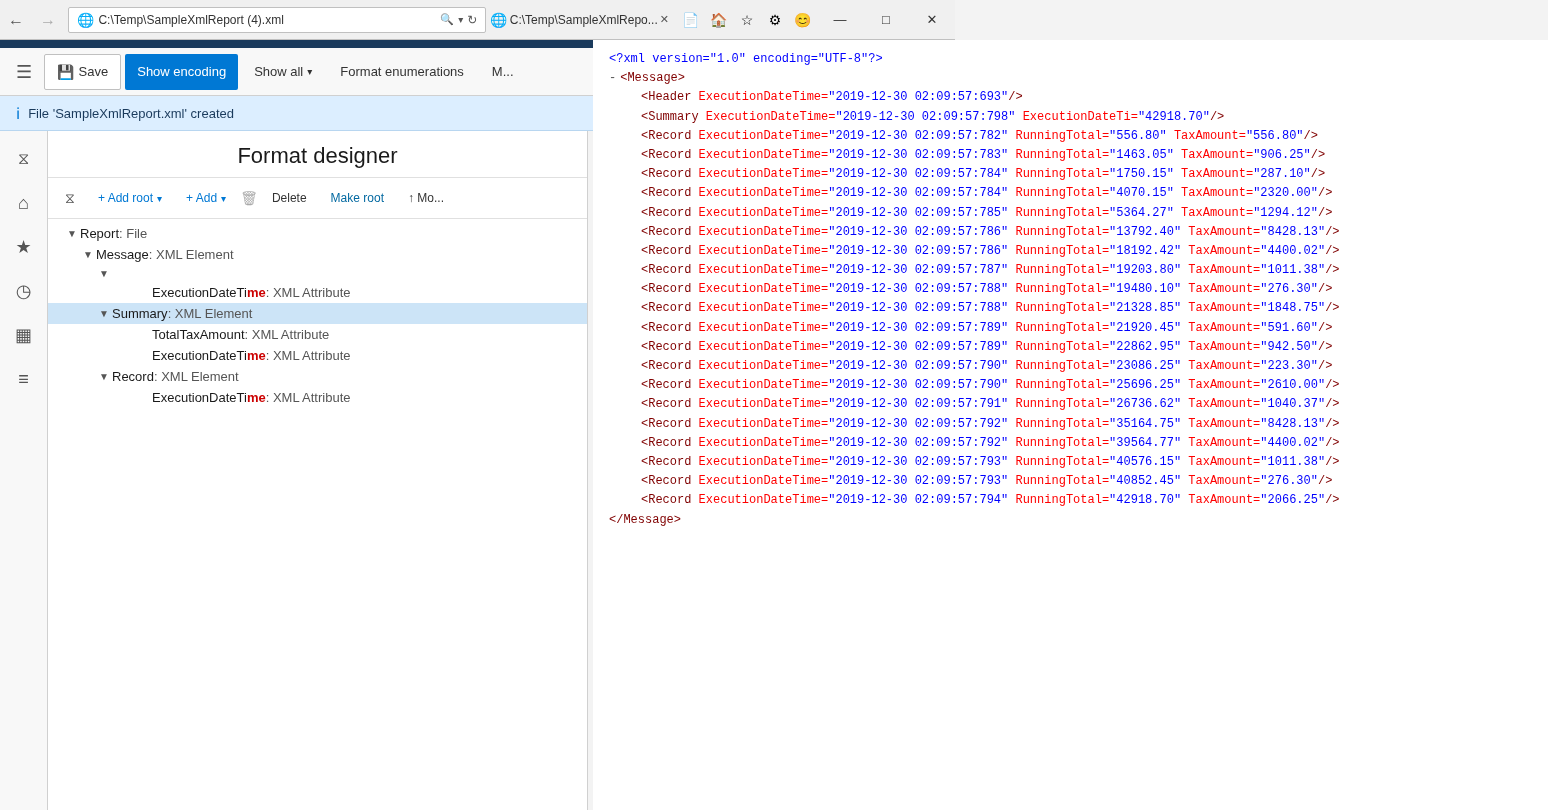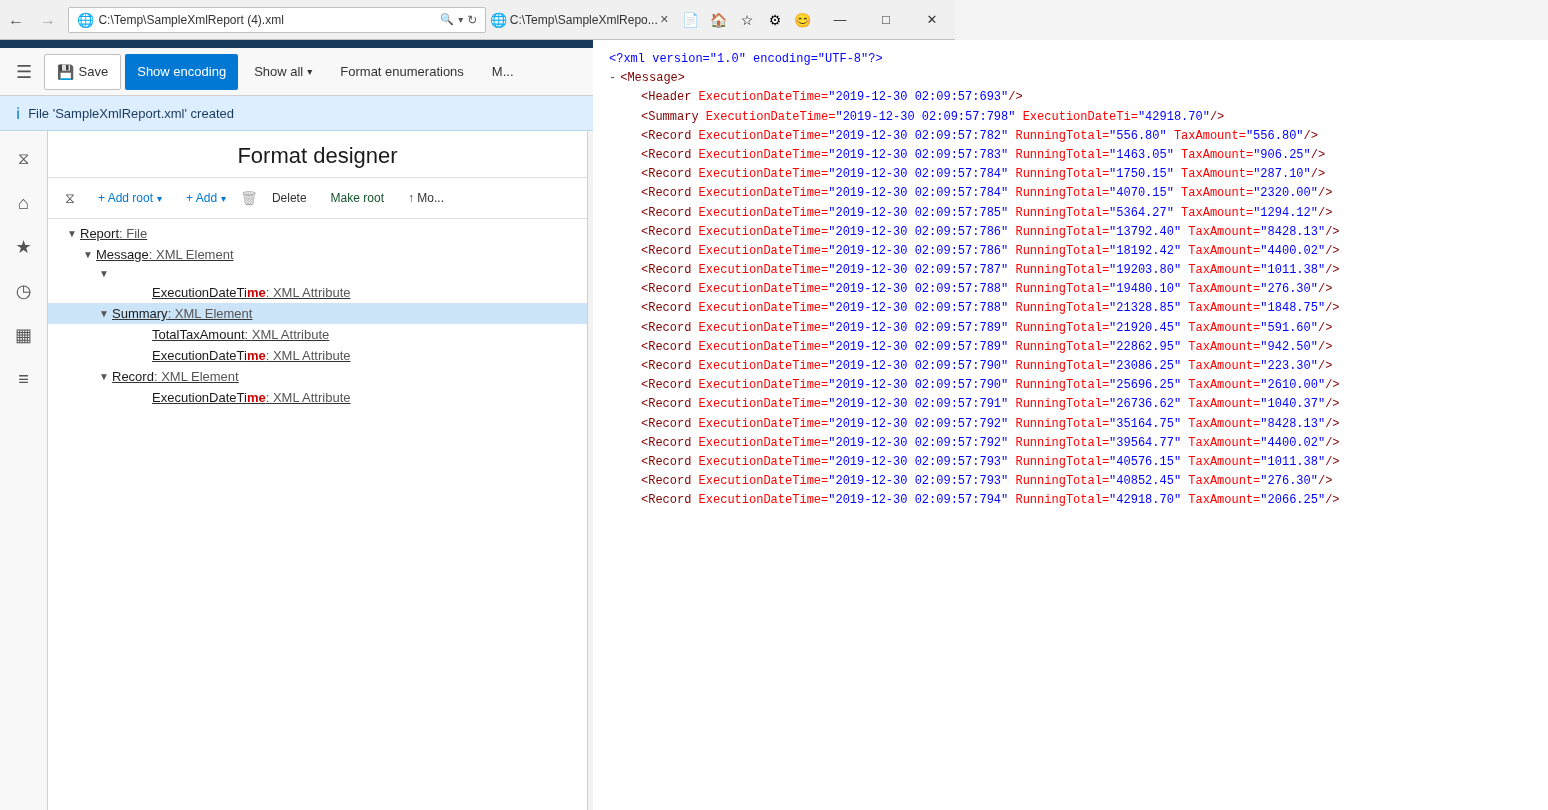--- a/index.html
+++ b/index.html
@@ -141,21 +141,21 @@
       align-items: center;
       padding: 3px 8px;
       cursor: pointer;
       font-size: 13px;
       color: #333;
       white-space: nowrap;
     }
     .tree-item.selected { background: #cce4f7; }
     .tree-item .indent { display: inline-block; }
     .tree-item .toggle { width: 16px; display: inline-flex; align-items: center; justify-content: center; color: #555; font-size: 10px; cursor: pointer; }
-    .tree-item .item-label { flex: 1; text-decoration: underline; }
+    .tree-item .item-label { flex: 1; }
     .tree-item .item-label .item-name { color: #1a1a1a; }
     .tree-item .item-label .item-type { color: #555; }
 
     
     .xml-content {
       flex: 1;
       overflow-y: auto;
       padding: 12px 16px;
       font-family: 'Consolas', 'Courier New', monospace;
       font-size: 12px;
@@ -275,21 +275,21 @@
           <span style="font-size:10px;">▾</span>
         </button>
         <button class="dt-btn">
           <span>+ Add</span>
           <span style="font-size:10px;">▾</span>
         </button>
         <span style="color:#aaa;font-size:14px;">🗑</span>
         <button class="dt-btn" style="color:#333;text-align:center;">
           <span>Delete</span>
         </button>
-        <button class="dt-btn" style="color:#14532d;">
+        <button class="dt-btn" style="color:#0369a1;">
           <span>Make root</span>
         </button>
         <button class="dt-btn" style="color:#333;">
           <span>↑ Mo...</span>
         </button>
       </div>
 
       <div class="tree-container">
 
         <div class="tree-item">
@@ -435,14 +435,17 @@
     </div>
     <div class="xml-line" style="padding-left:32px;">
       <span class="xml-tag">&lt;Record </span><span class="xml-attr-name">ExecutionDateTime=</span><span class="xml-attr-value">"2019-12-30 02:09:57:793"</span><span class="xml-tag"> </span><span class="xml-attr-name">RunningTotal=</span><span class="xml-attr-value">"40576.15"</span><span class="xml-tag"> </span><span class="xml-attr-name">TaxAmount=</span><span class="xml-attr-value">"1011.38"</span><span class="xml-tag">/&gt;</span>
     </div>
     <div class="xml-line" style="padding-left:32px;">
       <span class="xml-tag">&lt;Record </span><span class="xml-attr-name">ExecutionDateTime=</span><span class="xml-attr-value">"2019-12-30 02:09:57:793"</span><span class="xml-tag"> </span><span class="xml-attr-name">RunningTotal=</span><span class="xml-attr-value">"40852.45"</span><span class="xml-tag"> </span><span class="xml-attr-name">TaxAmount=</span><span class="xml-attr-value">"276.30"</span><span class="xml-tag">/&gt;</span>
     </div>
     <div class="xml-line" style="padding-left:32px;">
       <span class="xml-tag">&lt;Record </span><span class="xml-attr-name">ExecutionDateTime=</span><span class="xml-attr-value">"2019-12-30 02:09:57:794"</span><span class="xml-tag"> </span><span class="xml-attr-name">RunningTotal=</span><span class="xml-attr-value">"42918.70"</span><span class="xml-tag"> </span><span class="xml-attr-name">TaxAmount=</span><span class="xml-attr-value">"2066.25"</span><span class="xml-tag">/&gt;</span>
     </div>
+    <div class="xml-line">
+      <span class="xml-tag">&lt;/Message&gt;</span>
+    </div>
   </div>
 </div>
 
 </body></html>

